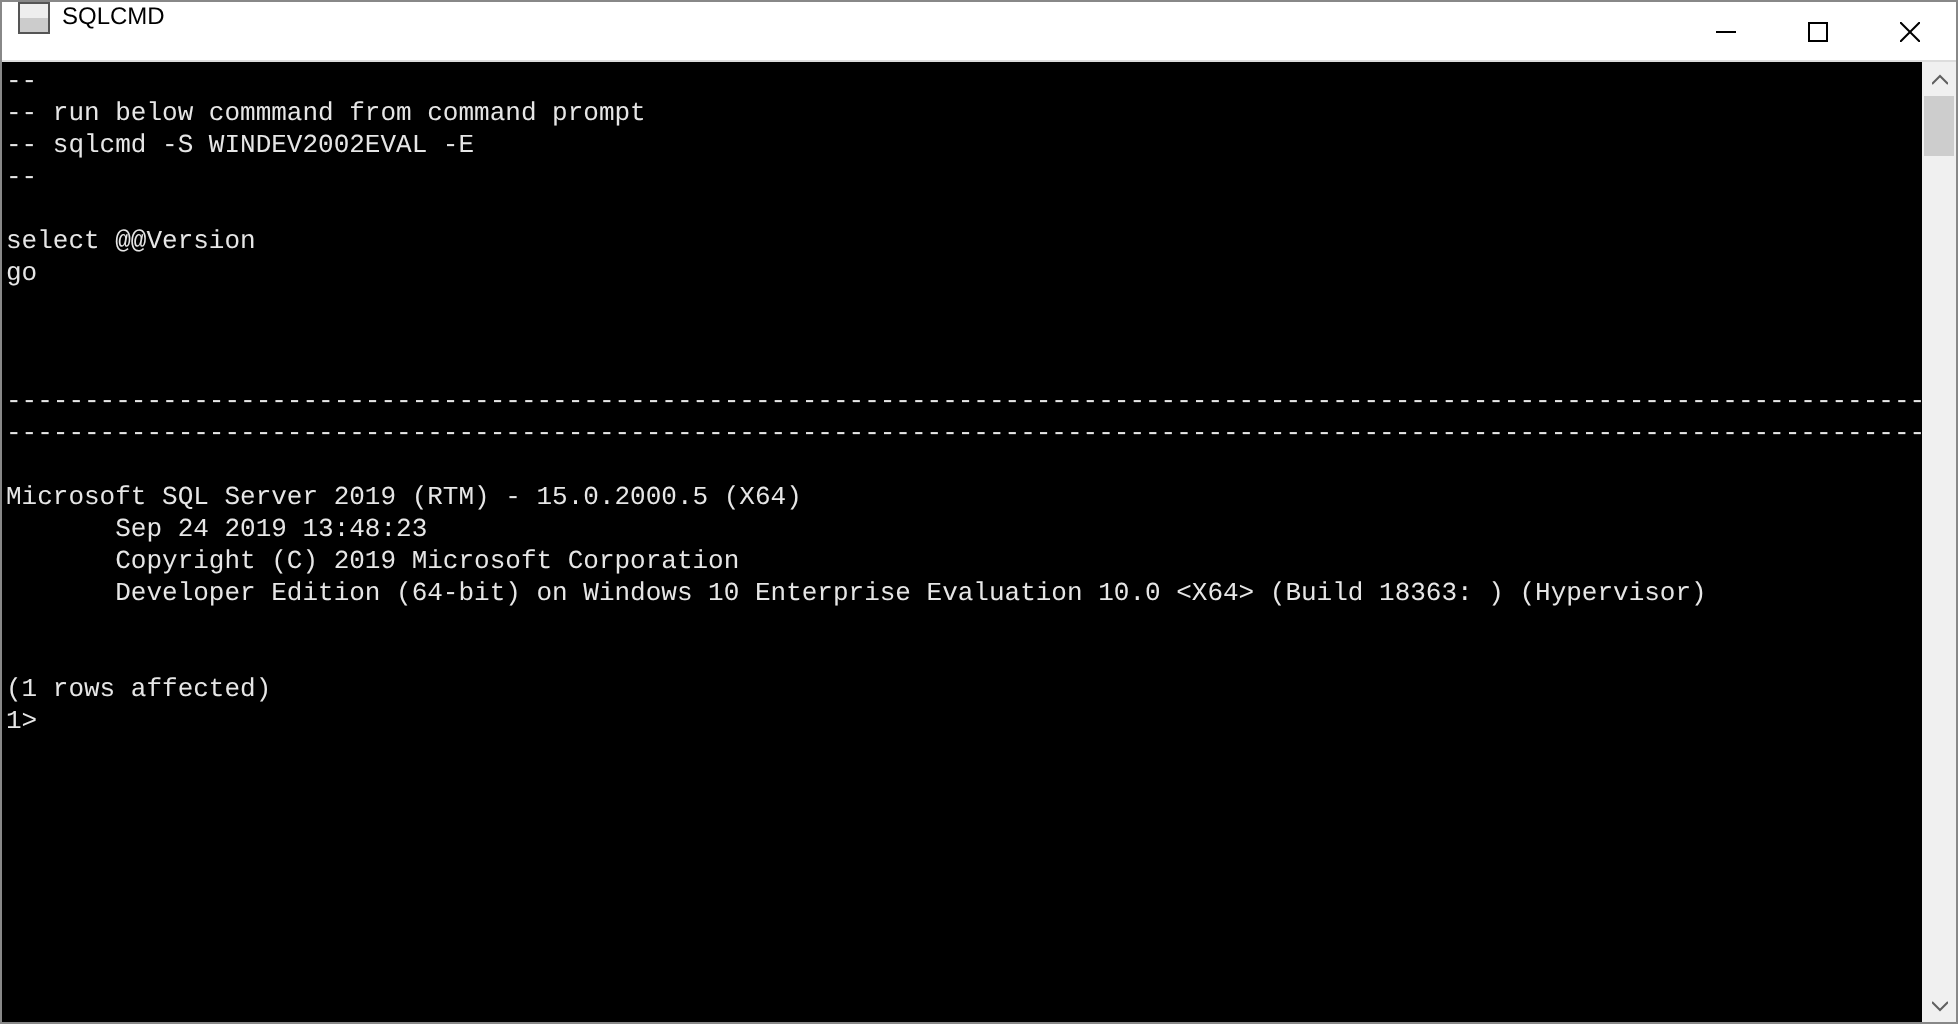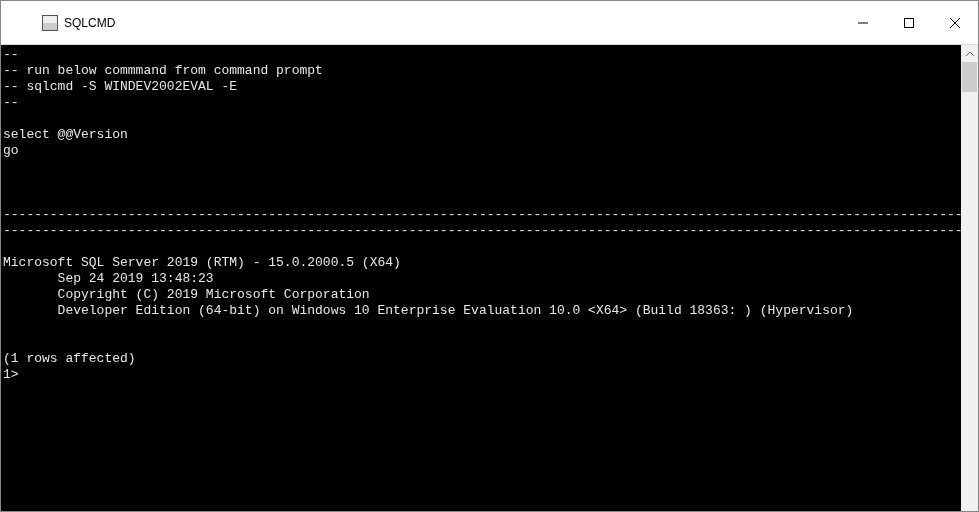--- a/index.html
+++ b/index.html
@@ -5,26 +5,25 @@
     * { margin: 0; padding: 0; box-sizing: border-box; }
     body {
       width: 979px;
       height: 512px;
       background: #fff;
       font-family: "Segoe UI", Tahoma, sans-serif;
       overflow: hidden;
       border: 1px solid #888;
     }
     .titlebar {
-      height: 44px;
+      height: 30px;
       background: #fff;
       display: flex;
-      align-items: center;
+      align-items: flex-start;
       border-bottom: 1px solid #ddd;
-      padding-left: 33px;
     }
     .titlebar-icon {
       width: 16px;
       height: 16px;
       margin-left: 8px;
       margin-right: 6px;
       border: 1px solid #555;
       background: linear-gradient(180deg, #eee 50%, #ccc 50%);
       box-sizing: border-box;
     }

